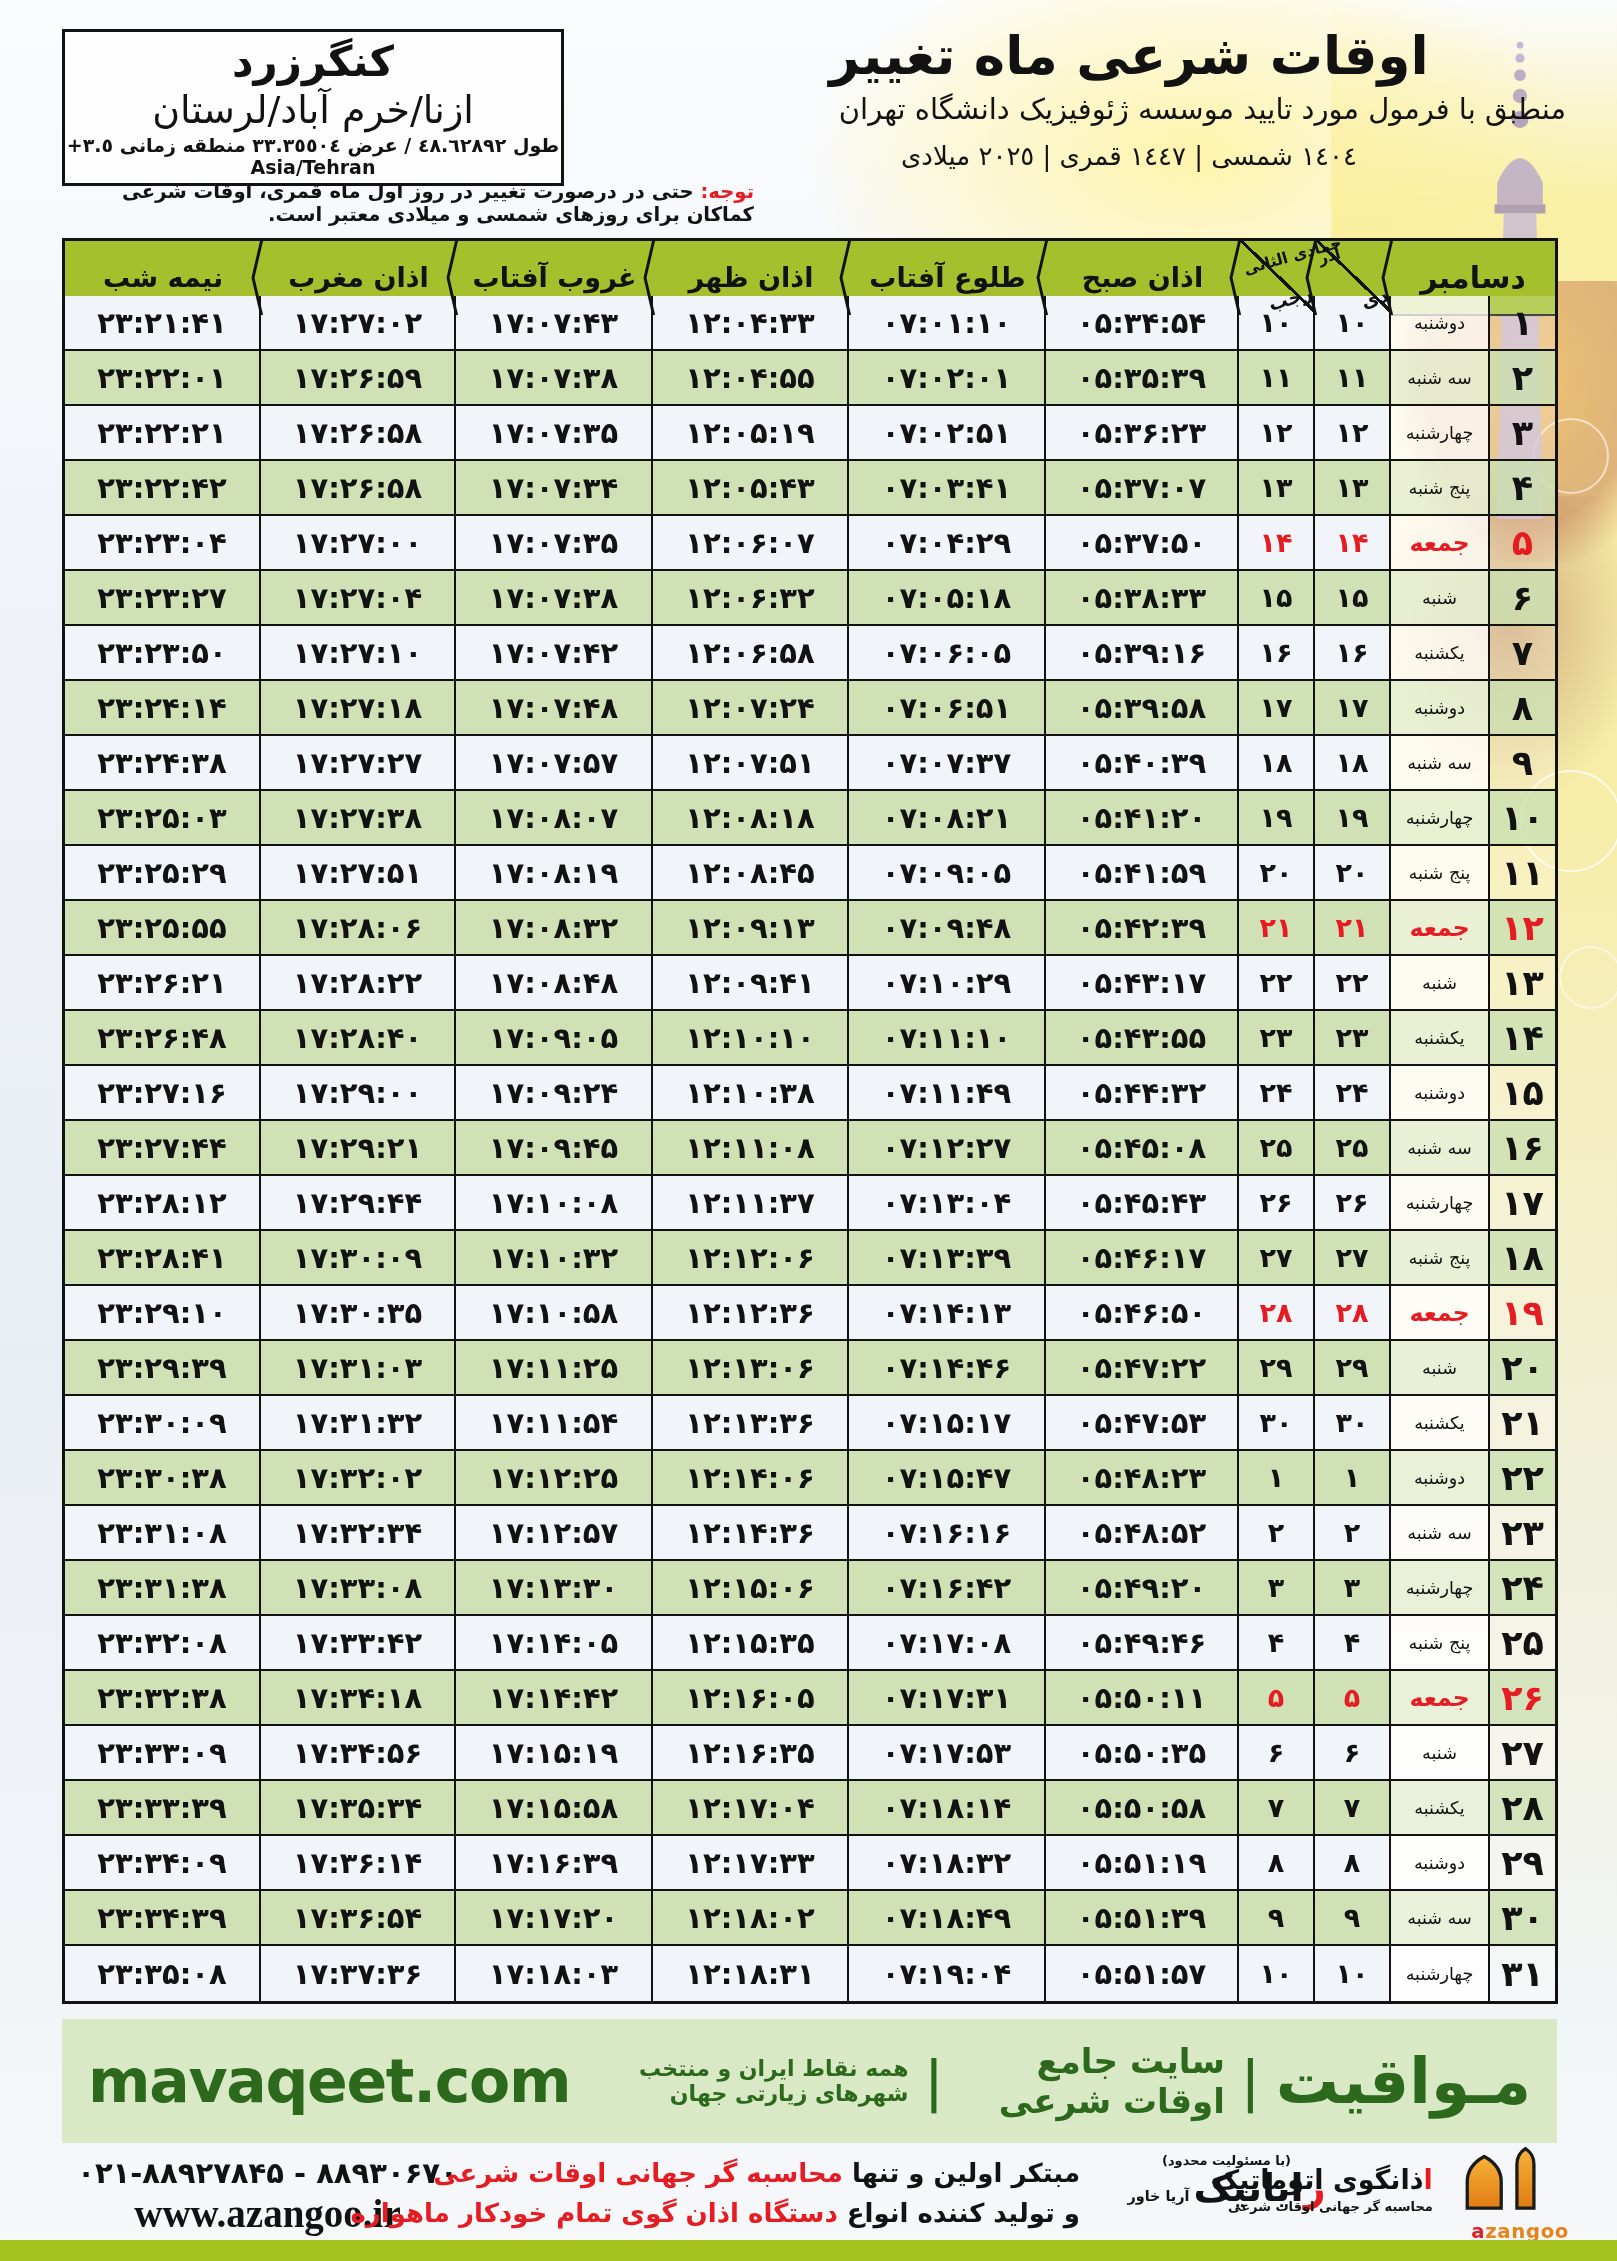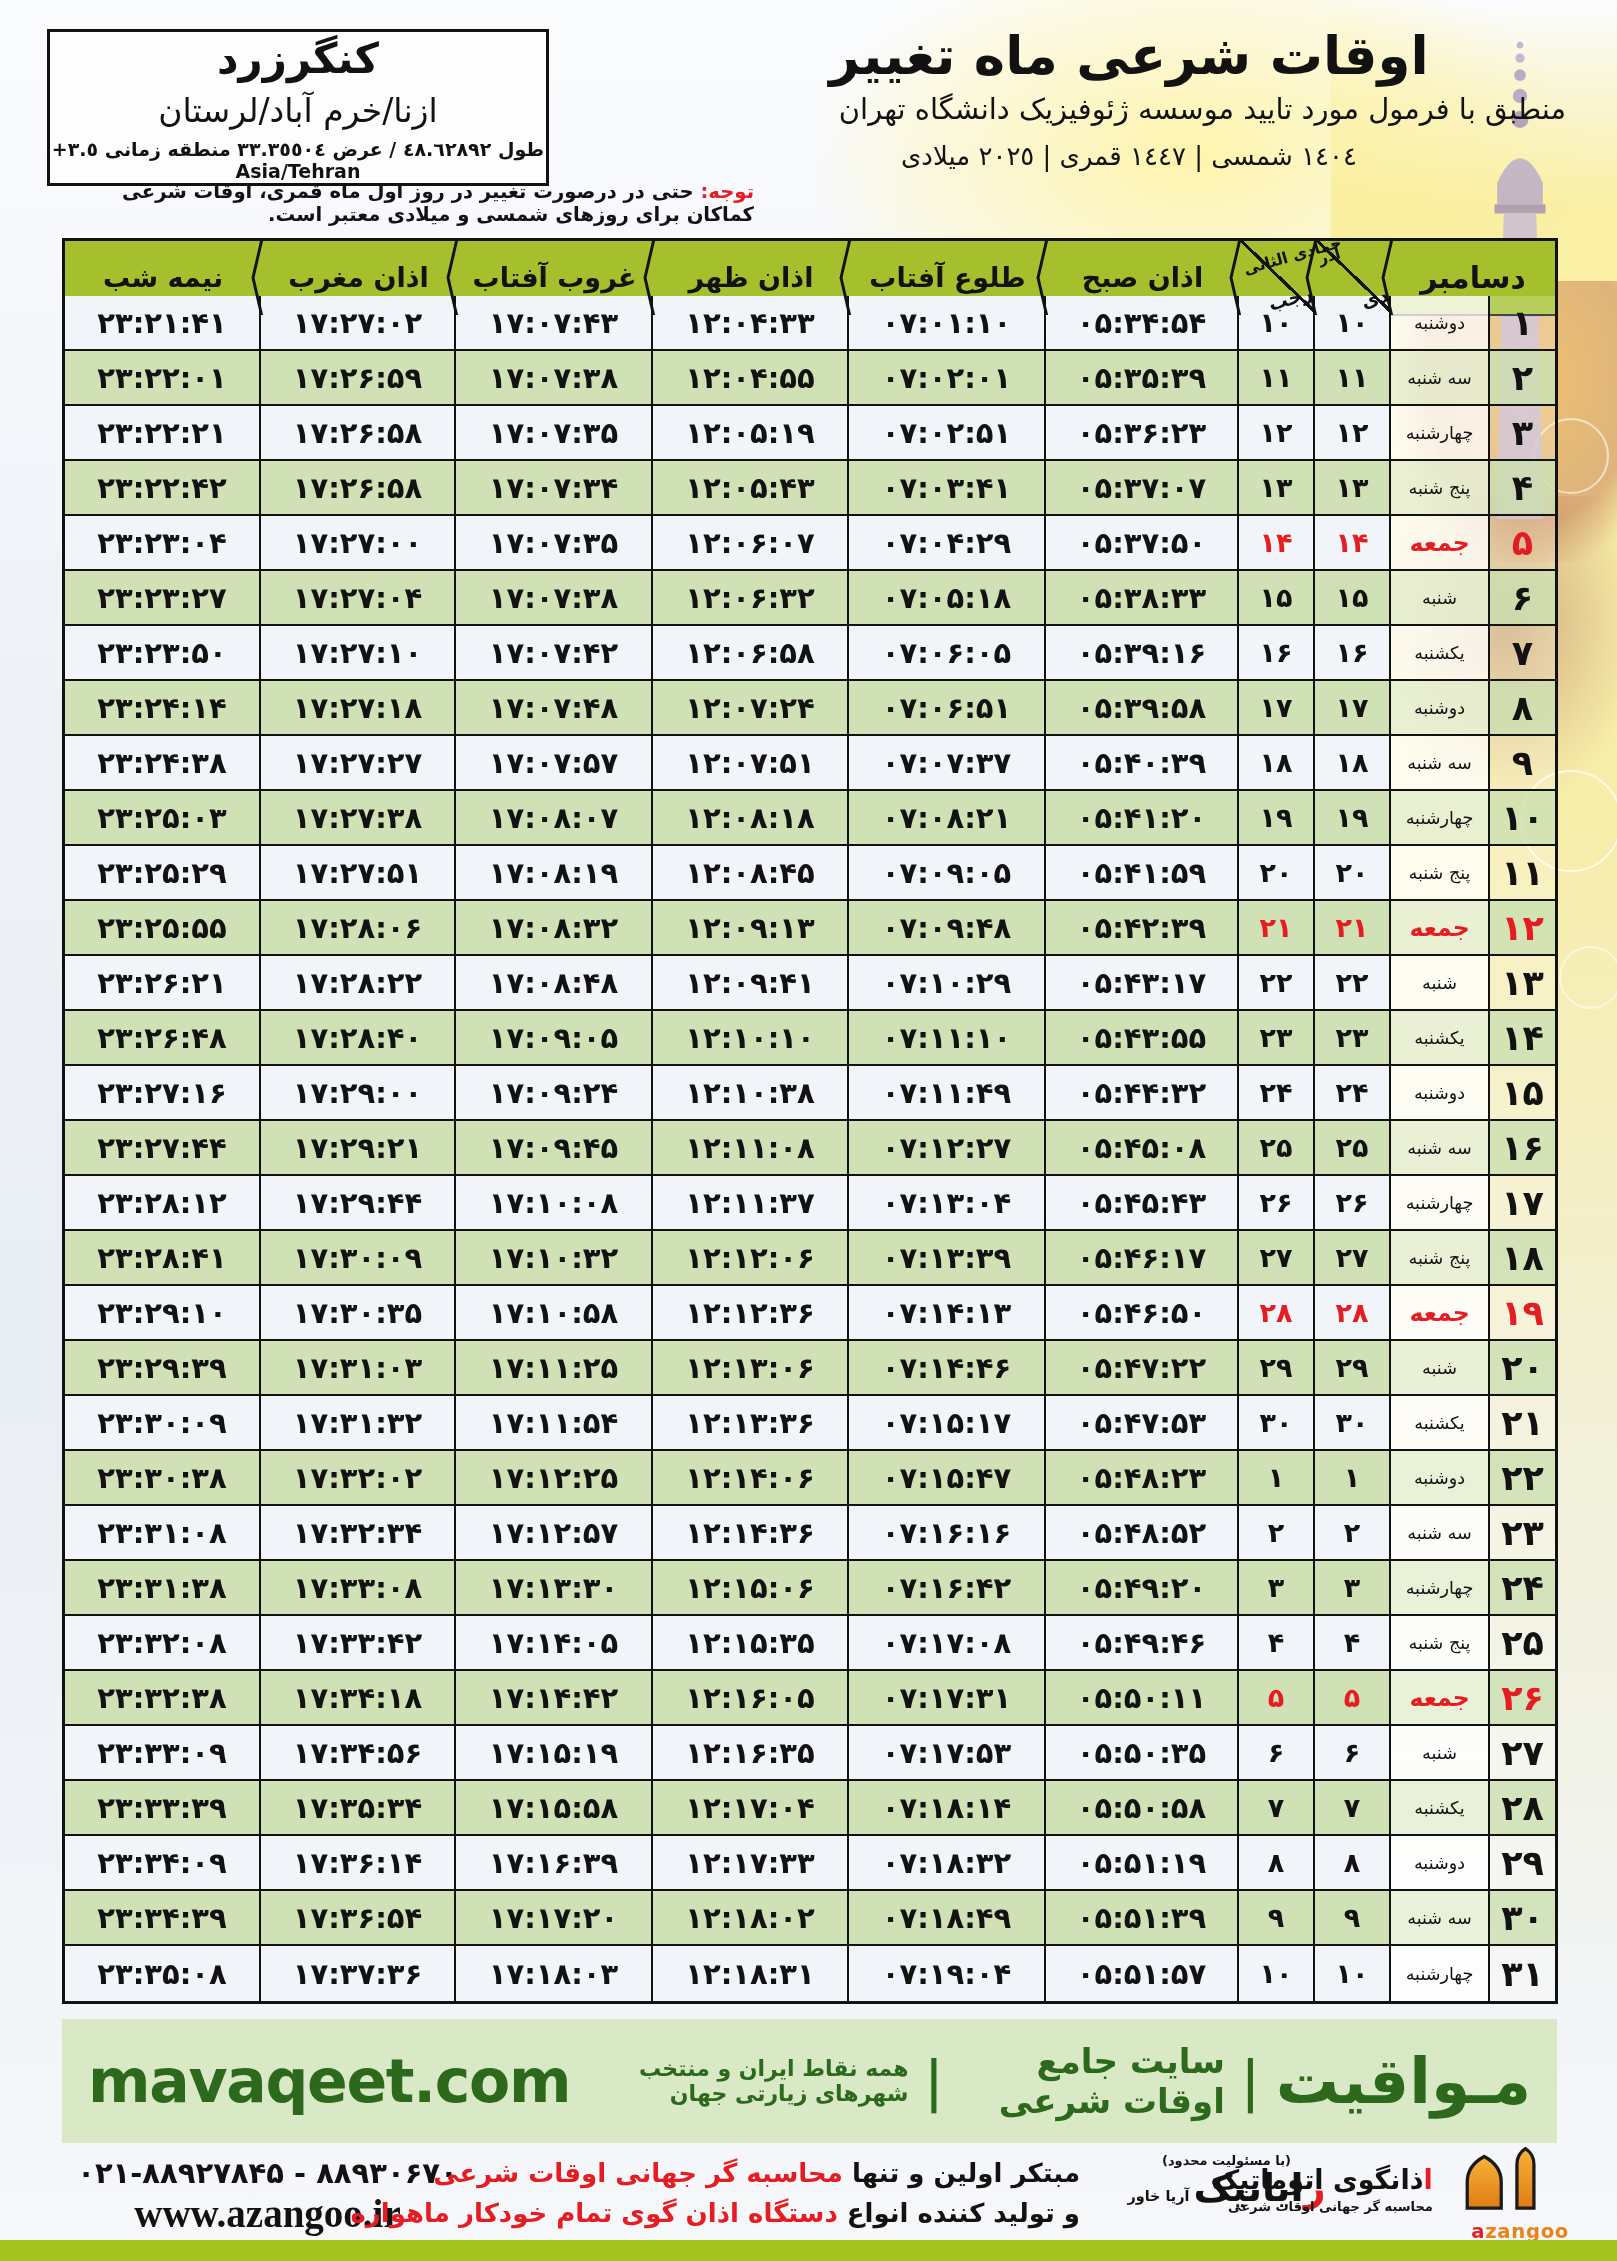--- a/index.html
+++ b/index.html
@@ -14,25 +14,25 @@
   .blob1{position:absolute;left:1396px;top:281px;width:228px;height:281px;
         background:radial-gradient(ellipse at 60% 35%,rgba(233,178,96,.75),rgba(196,120,80,.5) 55%,rgba(196,120,80,0) 75%);}
   .blob2{position:absolute;left:1370px;top:496px;width:248px;height:307px;
         background:radial-gradient(ellipse at 55% 40%,rgba(150,70,60,.4),rgba(150,70,60,0) 72%);}
   .swirl{position:absolute;border:2.6px solid rgba(255,255,255,.75);border-radius:50%;}
   .sw1{left:1520px;top:770px;width:98px;height:98px;}
   .sw2{left:1559px;top:946px;width:59px;height:59px;border-color:rgba(255,255,255,.55);}
   .sw3{left:1533px;top:418px;width:72px;height:72px;border-color:rgba(255,255,255,.6);}
   .minaret{position:absolute;left:1484px;top:36px;opacity:.78;}
   
-  .infobox{position:absolute;left:47px;top:29px;width:502px;height:157px;background:#fdfdfe;
+  .infobox{position:absolute;left:62px;top:29px;width:502px;height:157px;background:#fdfdfe;
         border:3.3px solid #121212;box-sizing:border-box;display:flex;flex-direction:column;
-        align-items:center;justify-content:center;gap:8px;text-align:center;}
+        align-items:center;justify-content:center;gap:2px;text-align:center;}
   .loc-name{font-size:42px;font-weight:bold;}
-  .loc-region{font-size:33px;text-align:center;}
+  .loc-region{font-size:38px;text-align:center;}
   .loc-coords{font-size:19px;font-weight:bold;direction:rtl;}
   
   .titleblock{position:absolute;left:692px;top:26px;width:874px;text-align:center;direction:rtl;}
   .main-title{font-size:53px;font-weight:bold;line-height:1.15;}
   .sub-title{font-size:29px;font-weight:normal;margin-top:5.2px;text-align:right;}
   .years{font-size:26px;margin-top:14.4px;}
   
   .note{position:absolute;left:62px;top:180px;width:692px;direction:rtl;text-align:right;
         font-size:19.6px;font-weight:bold;}
   .note .red{color:#e51d23;}

